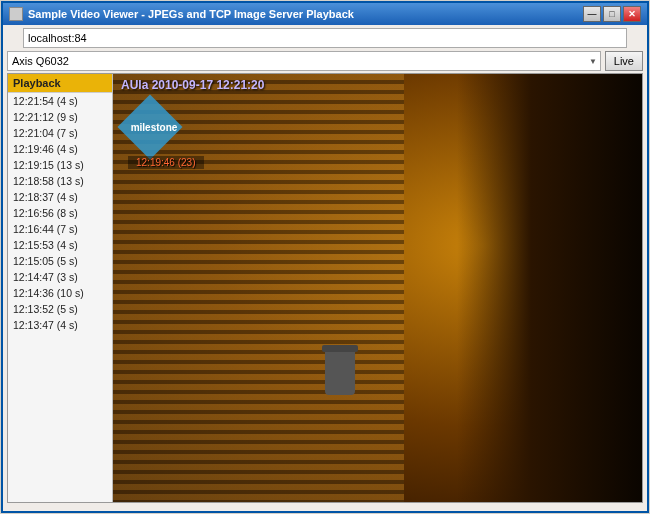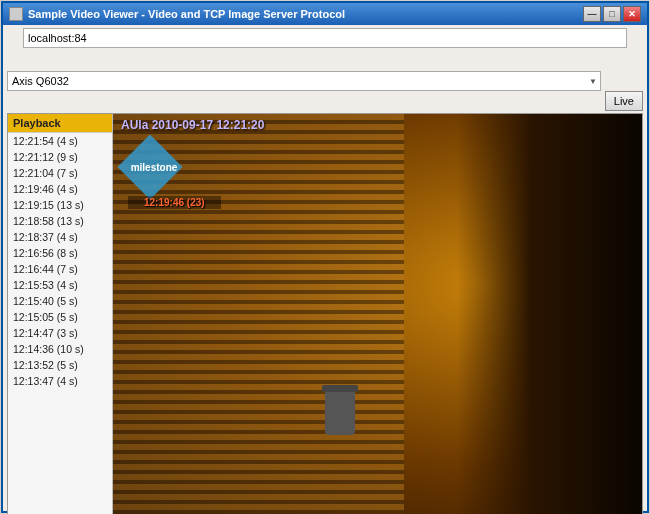--- a/index.html
+++ b/index.html
@@ -119,21 +119,20 @@
     }
 
     .live-btn {
       background: linear-gradient(to bottom, #f5f5f5, #d8d8d8);
       border: 1px solid #888;
       padding: 1px 8px;
       height: 20px;
       cursor: pointer;
       font-size: 11px;
       white-space: nowrap;
-      margin-top: 40px;
     }
 
     .main-area {
       display: flex;
       margin: 2px 4px;
       height: calc(512px - 22px - 26px - 26px - 8px);
       border: 1px solid #999;
       overflow: hidden;
     }
 
@@ -212,25 +211,25 @@
       width: 50px;
       text-align: center;
     }
 
     .second-timestamp {
       position: absolute;
       top: 82px;
       left: 15px;
       color: #ff6633;
       font-size: 10px;
-      font-weight: bold;
+      font-weight: normal;
       text-shadow: 1px 1px 1px black;
       z-index: 10;
       background: rgba(0,0,0,0.4);
-      padding: 1px 16px;
+      padding: 1px 8px;
     }
 
     
     .blinds-left {
       position: absolute;
       top: 0;
       left: 0;
       width: 55%;
       height: 100%;
       background: repeating-linear-gradient(
@@ -289,21 +288,21 @@
       overflow-y: auto;
     }
   </style>
 </head>
 <body>
 
 <div class="window">
 
   <div class="title-bar">
     <span class="title-icon"></span>
-    <span class="title-text">Sample Video Viewer - Video and TCP Image Server Protocol</span>
+    <span class="title-text">Sample Video Viewer - JPEGs and TCP Image Server Playback</span>
     <div class="title-buttons">
       <div class="title-btn">—</div>
       <div class="title-btn">□</div>
       <div class="title-btn close-btn">✕</div>
     </div>
   </div>
 
   <div class="address-bar">
     <span>localhost:84</span>
   </div>
@@ -323,21 +322,20 @@
           <div class="playback-item">12:21:54 (4 s)</div>
           <div class="playback-item">12:21:12 (9 s)</div>
           <div class="playback-item">12:21:04 (7 s)</div>
           <div class="playback-item">12:19:46 (4 s)</div>
           <div class="playback-item">12:19:15 (13 s)</div>
           <div class="playback-item">12:18:58 (13 s)</div>
           <div class="playback-item">12:18:37 (4 s)</div>
           <div class="playback-item">12:16:56 (8 s)</div>
           <div class="playback-item">12:16:44 (7 s)</div>
           <div class="playback-item">12:15:53 (4 s)</div>
-          <div class="playback-item">12:15:40 (5 s)</div>
           <div class="playback-item">12:15:05 (5 s)</div>
           <div class="playback-item">12:14:47 (3 s)</div>
           <div class="playback-item">12:14:36 (10 s)</div>
           <div class="playback-item">12:13:52 (5 s)</div>
           <div class="playback-item">12:13:47 (4 s)</div>
         </div>
     </div>
 
     <div class="video-area">
 

